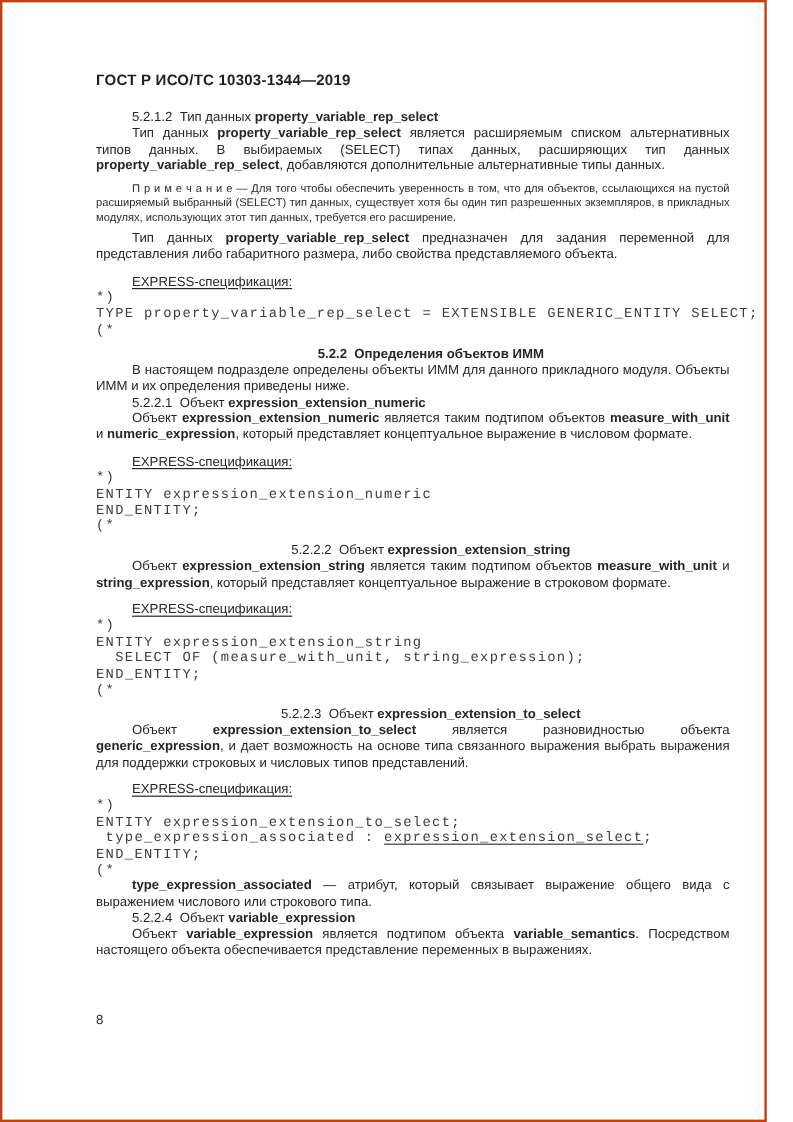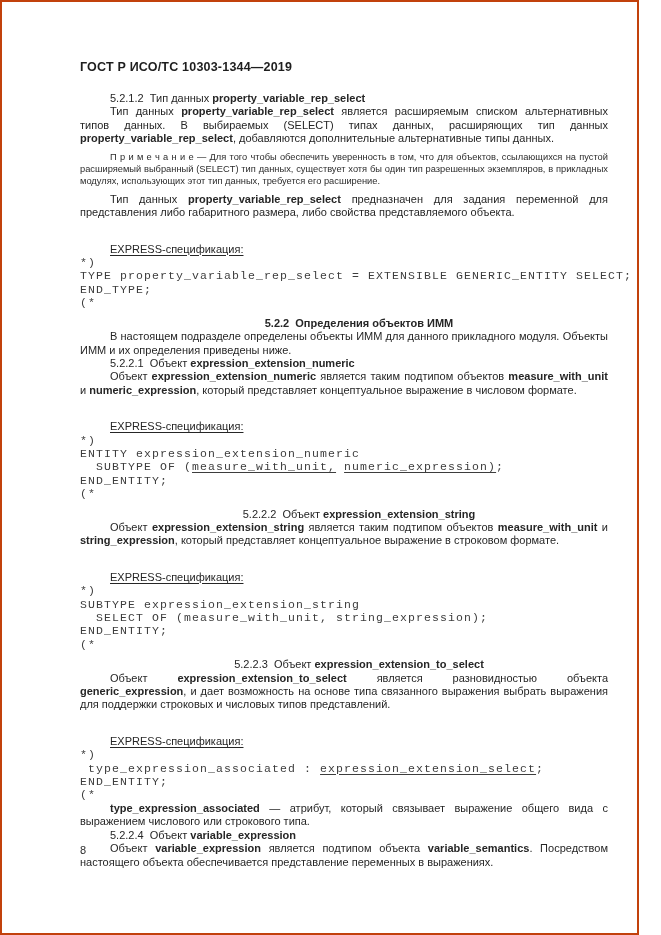--- a/index.html
+++ b/index.html
@@ -20,21 +20,21 @@
   }
   .content{
     position:absolute;left:78px;top:90px;width:528px;
     font-size:11px;line-height:13.4px;
     text-align:justify;
   }
   .h{text-indent:30px;text-align:left;white-space:pre-wrap;}
   .h.mt{margin-top:7px;text-align:center;}
   .para{text-indent:30px;}
   .note{font-size:9.3px;line-height:12.4px;text-indent:30px;margin:5px 0;color:#2c2c2c;}
-  .label{text-indent:30px;text-align:left;margin-top:23px;}
+  .label{text-indent:30px;text-align:left;margin-top:9px;}
   .code{margin:0;}
   .code-line{
     font-family:"Liberation Mono","DejaVu Sans Mono",monospace;
     font-size:11.5px;line-height:13.4px;
     letter-spacing:1.1px;
     white-space:pre;
     text-align:left;
     color:#3d3d3d;
   }
   .b{font-weight:bold;}
@@ -54,53 +54,52 @@
   <div class="content">
 
     <div class="h"><span>5.2.1.2  Тип данных </span><span class="b">property_variable_rep_select</span></div>
     <div class="para"><span>Тип данных </span><span class="b">property_variable_rep_select</span><span> является расширяемым списком альтернативных типов данных. В выбираемых (SELECT) типах данных, расширяющих тип данных </span><span class="b">property_variable_rep_select</span><span>, добавляются дополнительные альтернативные типы данных.</span></div>
     <div class="note"><span>П р и м е ч а н и е — Для того чтобы обеспечить уверенность в том, что для объектов, ссылающихся на пустой расширяемый выбранный (SELECT) тип данных, существует хотя бы один тип разрешенных экземпляров, в прикладных модулях, использующих этот тип данных, требуется его расширение.</span></div>
     <div class="para"><span>Тип данных </span><span class="b">property_variable_rep_select</span><span> предназначен для задания переменной для представления либо габаритного размера, либо свойства представляемого объекта.</span></div>
     <div class="label"><span class="u">EXPRESS-спецификация:</span></div>
     <div class="code">
       <div class="code-line"><span>*)</span></div>
       <div class="code-line"><span>TYPE property_variable_rep_select = EXTENSIBLE GENERIC_ENTITY SELECT;</span></div>
-      <div class="code-line"><span>END_TYPE;</span></div>
       <div class="code-line"><span>(*</span></div>
     </div>
 
     <div class="h mt"><span class="b">5.2.2  Определения объектов ИММ</span></div>
     <div class="para"><span>В настоящем подразделе определены объекты ИММ для данного прикладного модуля. Объекты ИММ и их определения приведены ниже.</span></div>
     <div class="h"><span>5.2.2.1  Объект </span><span class="b">expression_extension_numeric</span></div>
     <div class="para"><span>Объект </span><span class="b">expression_extension_numeric</span><span> является таким подтипом объектов </span><span class="b">measure_with_unit</span><span> и </span><span class="b">numeric_expression</span><span>, который представляет концептуальное выражение в числовом формате.</span></div>
     <div class="label"><span class="u">EXPRESS-спецификация:</span></div>
     <div class="code">
       <div class="code-line"><span>*)</span></div>
       <div class="code-line"><span>ENTITY expression_extension_numeric</span></div>
-      <div class="code-line"><span>  SUBTYPE OF (</span><span class="u">measure_with_unit,</span><span> </span><span class="u">numeric_expression)</span><span>;</span></div>
       <div class="code-line"><span>END_ENTITY;</span></div>
       <div class="code-line"><span>(*</span></div>
     </div>
 
     <div class="h mt"><span>5.2.2.2  Объект </span><span class="b">expression_extension_string</span></div>
     <div class="para"><span>Объект </span><span class="b">expression_extension_string</span><span> является таким подтипом объектов </span><span class="b">measure_with_unit</span><span> и </span><span class="b">string_expression</span><span>, который представляет концептуальное выражение в строковом формате.</span></div>
     <div class="label"><span class="u">EXPRESS-спецификация:</span></div>
     <div class="code">
       <div class="code-line"><span>*)</span></div>
-      <div class="code-line"><span>SUBTYPE expression_extension_string</span></div>
+      <div class="code-line"><span>ENTITY expression_extension_string</span></div>
       <div class="code-line"><span>  SELECT OF (measure_with_unit, string_expression);</span></div>
       <div class="code-line"><span>END_ENTITY;</span></div>
       <div class="code-line"><span>(*</span></div>
     </div>
 
     <div class="h mt"><span>5.2.2.3  Объект </span><span class="b">expression_extension_to_select</span></div>
     <div class="para"><span>Объект </span><span class="b">expression_extension_to_select</span><span> является разновидностью объекта </span><span class="b">generic_expression</span><span>, и дает возможность на основе типа связанного выражения выбрать выражения для поддержки строковых и числовых типов представлений.</span></div>
     <div class="label"><span class="u">EXPRESS-спецификация:</span></div>
     <div class="code">
       <div class="code-line"><span>*)</span></div>
+      <div class="code-line"><span>ENTITY expression_extension_to_select;</span></div>
       <div class="code-line"><span> type_expression_associated : </span><span class="u">expression_extension_select</span><span>;</span></div>
       <div class="code-line"><span>END_ENTITY;</span></div>
       <div class="code-line"><span>(*</span></div>
     </div>
 
     <div class="para"><span class="b">type_expression_associated</span><span> — атрибут, который связывает выражение общего вида с выражением числового или строкового типа.</span></div>
     <div class="h"><span>5.2.2.4  Объект </span><span class="b">variable_expression</span></div>
     <div class="para"><span>Объект </span><span class="b">variable_expression</span><span> является подтипом объекта </span><span class="b">variable_semantics</span><span>. Посредством настоящего объекта обеспечивается представление переменных в выражениях.</span></div>
 
   </div>

